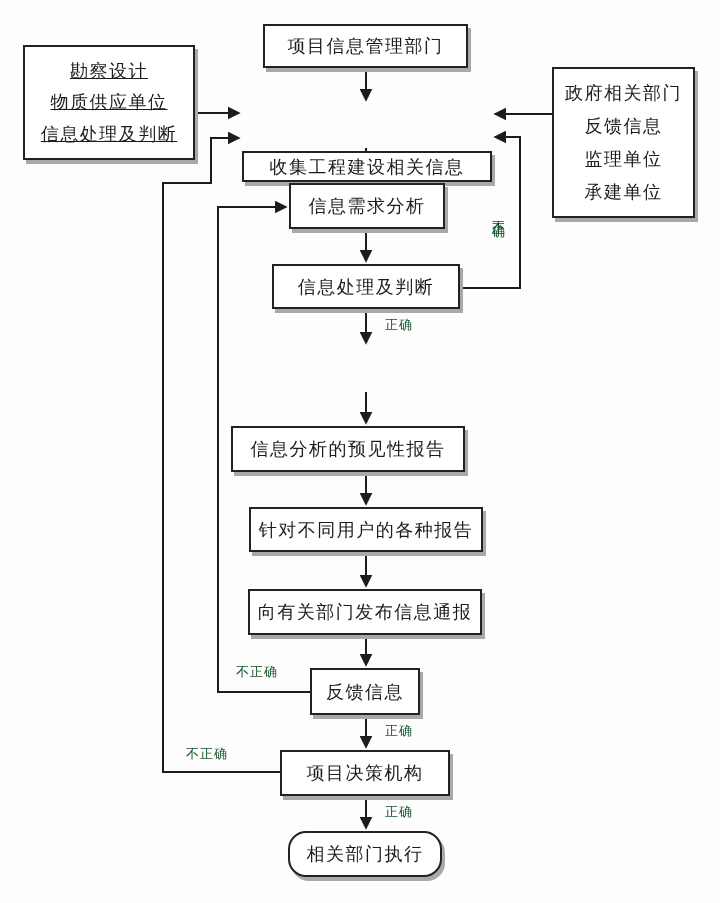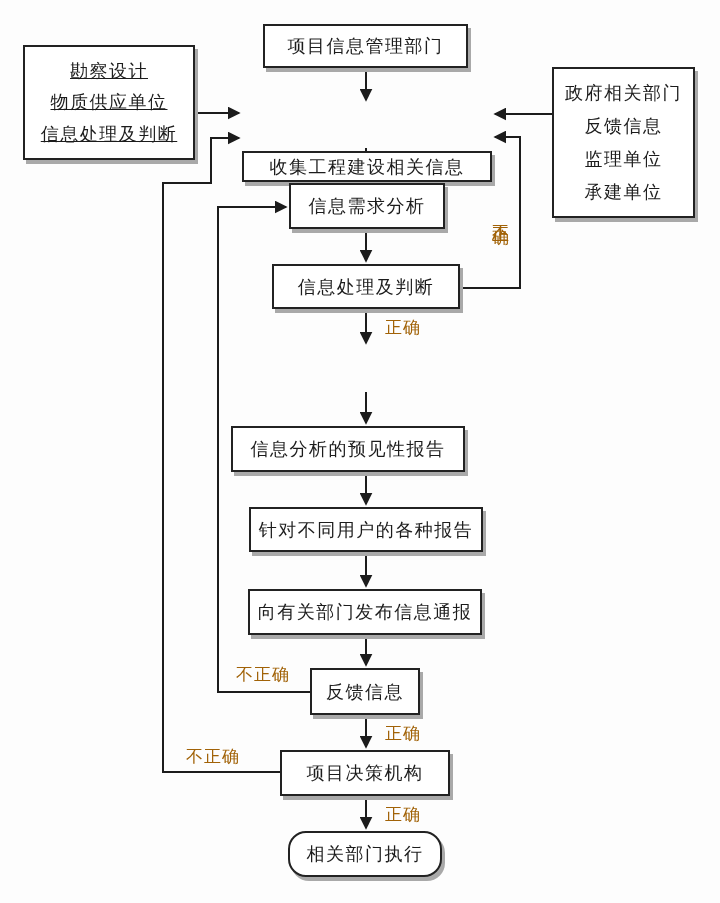--- a/index.html
+++ b/index.html
@@ -11,21 +11,21 @@
   }
   svg.wires { position:absolute; left:0; top:0; width:720px; height:903px; }
   .node {
     position:absolute; box-sizing:border-box; background:#ffffff;
     border:2px solid #222222; box-shadow:3px 4px 0 #a9a9a9;
     display:flex; align-items:center; justify-content:center;
     font-size:18px; letter-spacing:1.5px; text-align:center; white-space:nowrap;
   }
   .node.multi { flex-direction:column; justify-content:space-around; padding:8px 2px; }
   .edge-label {
-    position:absolute; font-size:17px; letter-spacing:1px; color:#a16207;
+    position:absolute; font-size:13px; letter-spacing:1px; color:#14532d;
     white-space:nowrap;
   }
   .edge-label.vertical {
     writing-mode:vertical-rl; text-orientation:upright; letter-spacing:2px;
   }
 </style>
 </head>
 <body>
 
 <div class="canvas">

